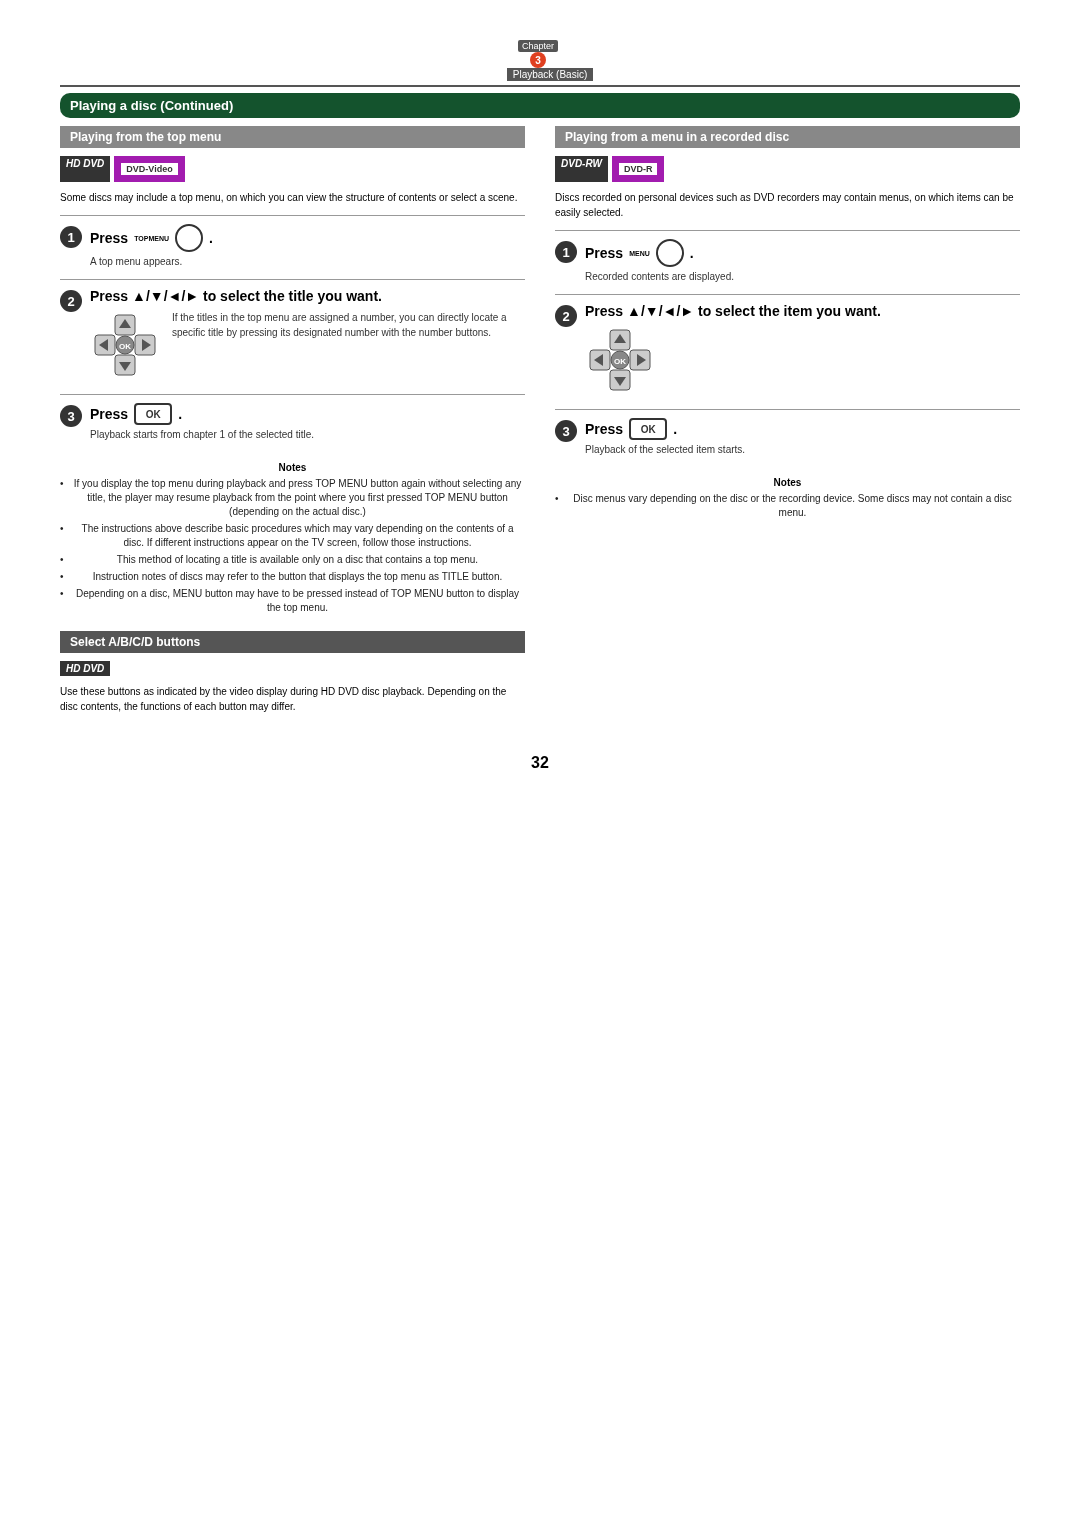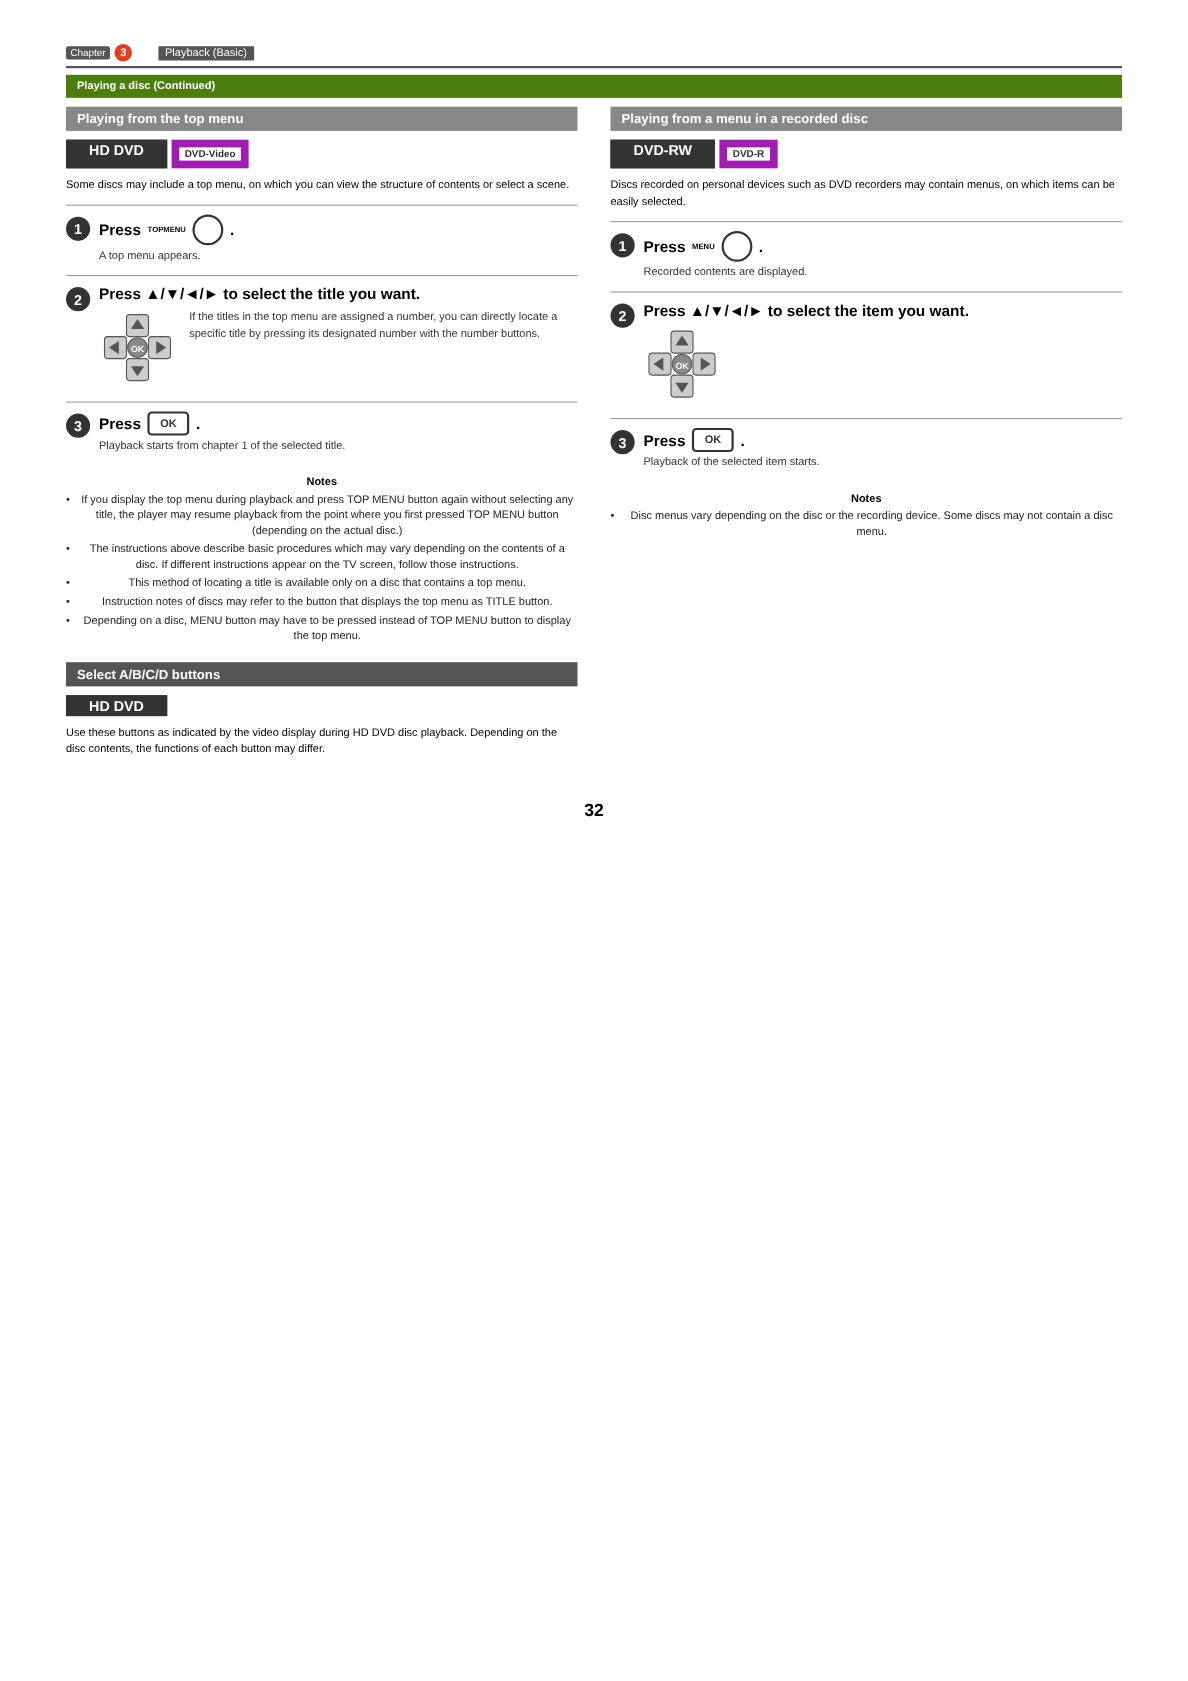--- a/index.html
+++ b/index.html
@@ -13,20 +13,21 @@
       padding: 40px 60px;
     }
 
     
     .chapter-header {
       display: flex;
       align-items: center;
       margin-bottom: 6px;
       border-bottom: 2px solid #555;
       padding-bottom: 4px;
+      flex-direction: column;
     }
     .chapter-badge {
       background: #555;
       color: #fff;
       font-size: 9px;
       padding: 1px 4px;
       margin-right: 4px;
       border-radius: 2px;
     }
     .chapter-number {
@@ -45,26 +46,27 @@
     .chapter-title-text {
       font-size: 10px;
       color: #fff;
       background: #555;
       padding: 1px 6px;
       margin-left: 20px;
     }
 
     
     .section-heading {
-      background: #4d7c0f;
-      color: #fff;
-      font-size: 10px;
+      background: #14532d;
+      color: #fff;
+      font-size: 13px;
       font-weight: bold;
       padding: 5px 10px;
       margin-bottom: 8px;
+      border-radius: 10px;
     }
     .section-heading-light {
       background: #888;
       color: #fff;
       font-size: 12px;
       font-weight: bold;
       padding: 4px 10px;
       margin-bottom: 8px;
     }
 
@@ -87,23 +89,24 @@
       font-size: 9px;
       font-weight: bold;
       padding: 1px 5px;
       color: #333;
       background: #fff;
     }
     .badge-dark {
       background: #333;
       color: #fff;
       border: 1px solid #333;
-      font-size: 13px;
-      font-weight: bold;
-      padding: 1px 20px;
+      font-size: 10px;
+      font-weight: bold;
+      padding: 1px 5px;
+      font-style: italic;
     }
 
     
     .step {
       border-top: 1px solid #999;
       padding: 8px 0 8px 0;
       display: flex;
       align-items: flex-start;
       gap: 8px;
     }

